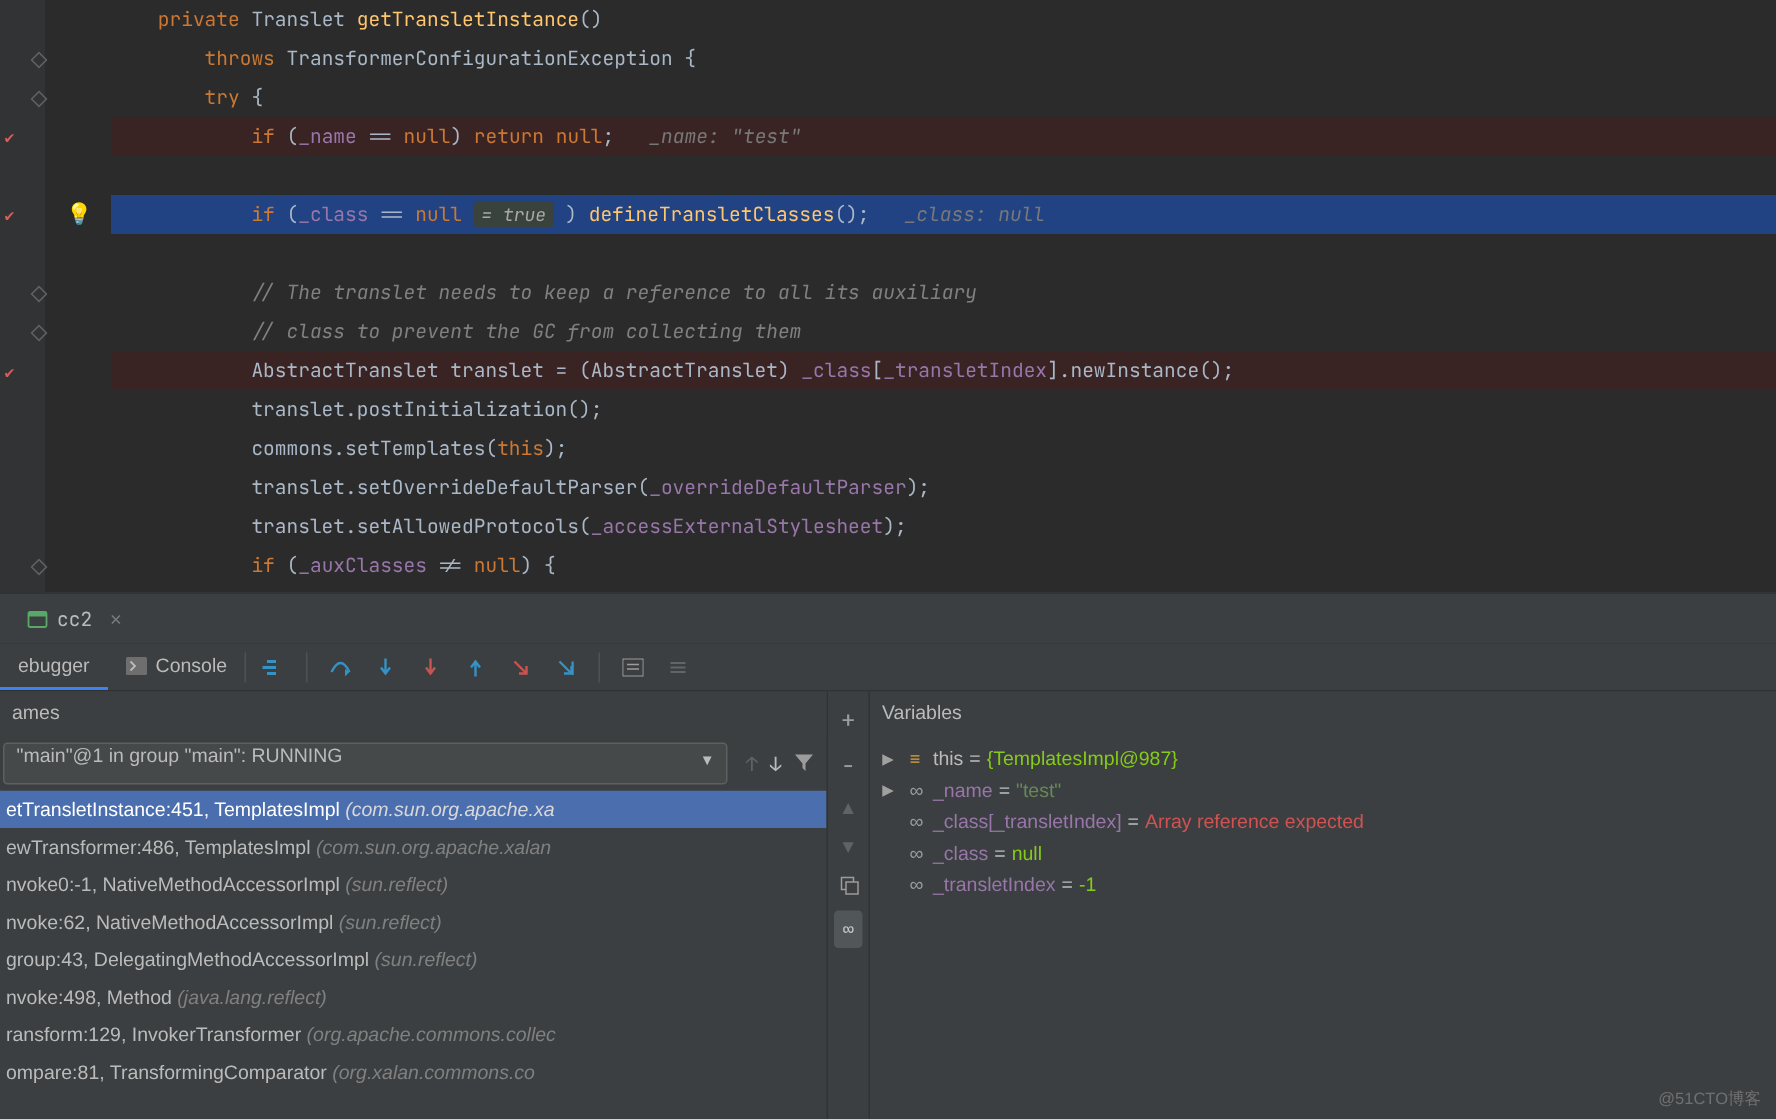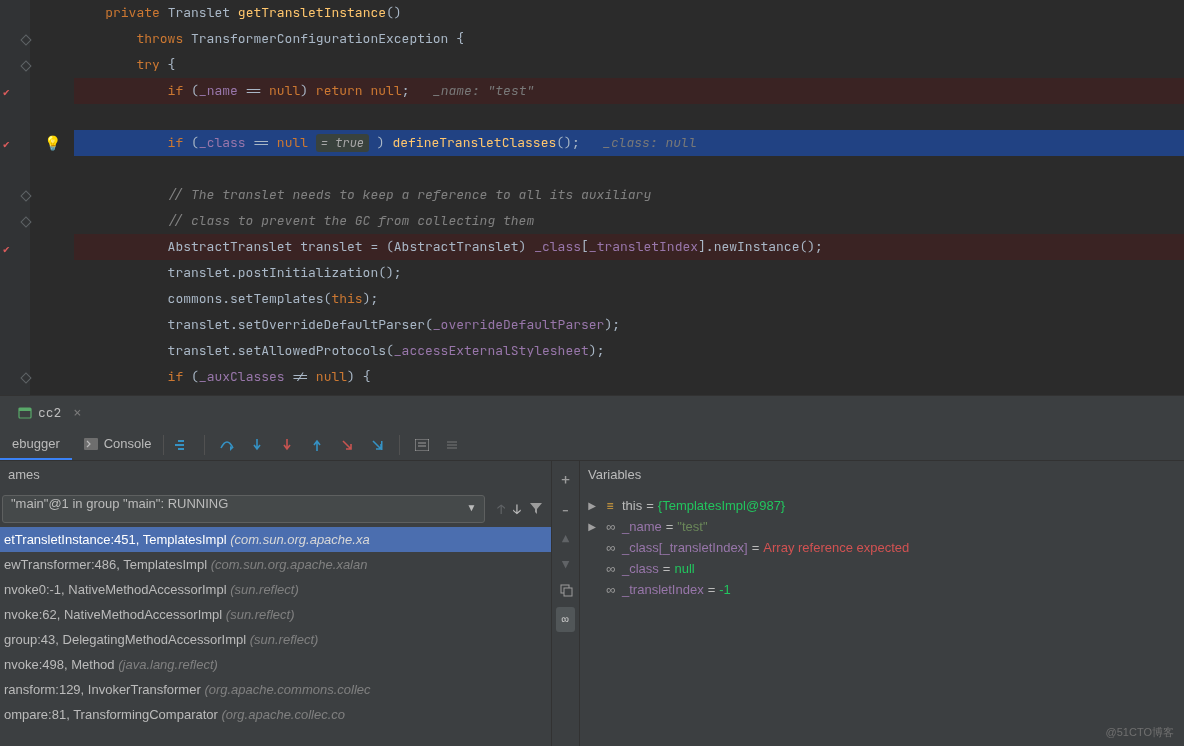--- a/index.html
+++ b/index.html
@@ -196,21 +196,21 @@
   gap: 4px;
 }
 .expand-tri { color: #a0a0a0; font-size: 10px; width: 12px; text-align: center; }
 .var-icon { width: 16px; display: inline-flex; justify-content: center; }
 .yellow-bars { color: #d9a23e; font-size: 12px; }
 .glasses { color: #9c9c9c; font-size: 13px; letter-spacing: -2px; }
 .glasses-active { background: #515658; padding: 4px 6px; border-radius: 3px; color: #c5c5c5; }
 .var-name { color: #9876aa; }
 .var-this { color: #bbbbbb; }
 .var-eq { color: #bbbbbb; }
-.var-val { color: #22c55e; }
+.var-val { color: #84cc16; }
 .var-str { color: #6a8759; }
 .var-err { color: #d25252; }
 
 .watermark {
   position: absolute;
   right: 10px;
   bottom: 6px;
   color: #707070;
   font-size: 11px;
   font-family: sans-serif;
@@ -348,21 +348,21 @@
       </div>
     </div>
     <div class="frames-list" id="frames-list">
         <div class="frame-item selected"><span class="fname">etTransletInstance:451, TemplatesImpl </span><span class="pkg">(com.sun.org.apache.xa</span></div>
         <div class="frame-item"><span class="fname">ewTransformer:486, TemplatesImpl </span><span class="pkg">(com.sun.org.apache.xalan</span></div>
         <div class="frame-item"><span class="fname">nvoke0:-1, NativeMethodAccessorImpl </span><span class="pkg">(sun.reflect)</span></div>
         <div class="frame-item"><span class="fname">nvoke:62, NativeMethodAccessorImpl </span><span class="pkg">(sun.reflect)</span></div>
         <div class="frame-item"><span class="fname">group:43, DelegatingMethodAccessorImpl </span><span class="pkg">(sun.reflect)</span></div>
         <div class="frame-item"><span class="fname">nvoke:498, Method </span><span class="pkg">(java.lang.reflect)</span></div>
         <div class="frame-item"><span class="fname">ransform:129, InvokerTransformer </span><span class="pkg">(org.apache.commons.collec</span></div>
-        <div class="frame-item"><span class="fname">ompare:81, TransformingComparator </span><span class="pkg">(org.apache.collec.co</span></div>
+        <div class="frame-item"><span class="fname">ompare:81, TransformingComparator </span><span class="pkg">(org.xalan.commons.co</span></div>
       </div>
   </div>
 
   <div class="vars-panel">
     <div class="vars-toolbar">
       <span style="color:#9c9c9c;font-size:16px">+</span>
       <span style="color:#9c9c9c;font-size:16px">−</span>
       <span style="color:#606366;font-size:12px">▲</span>
       <span style="color:#606366;font-size:12px">▼</span>
       <span>

